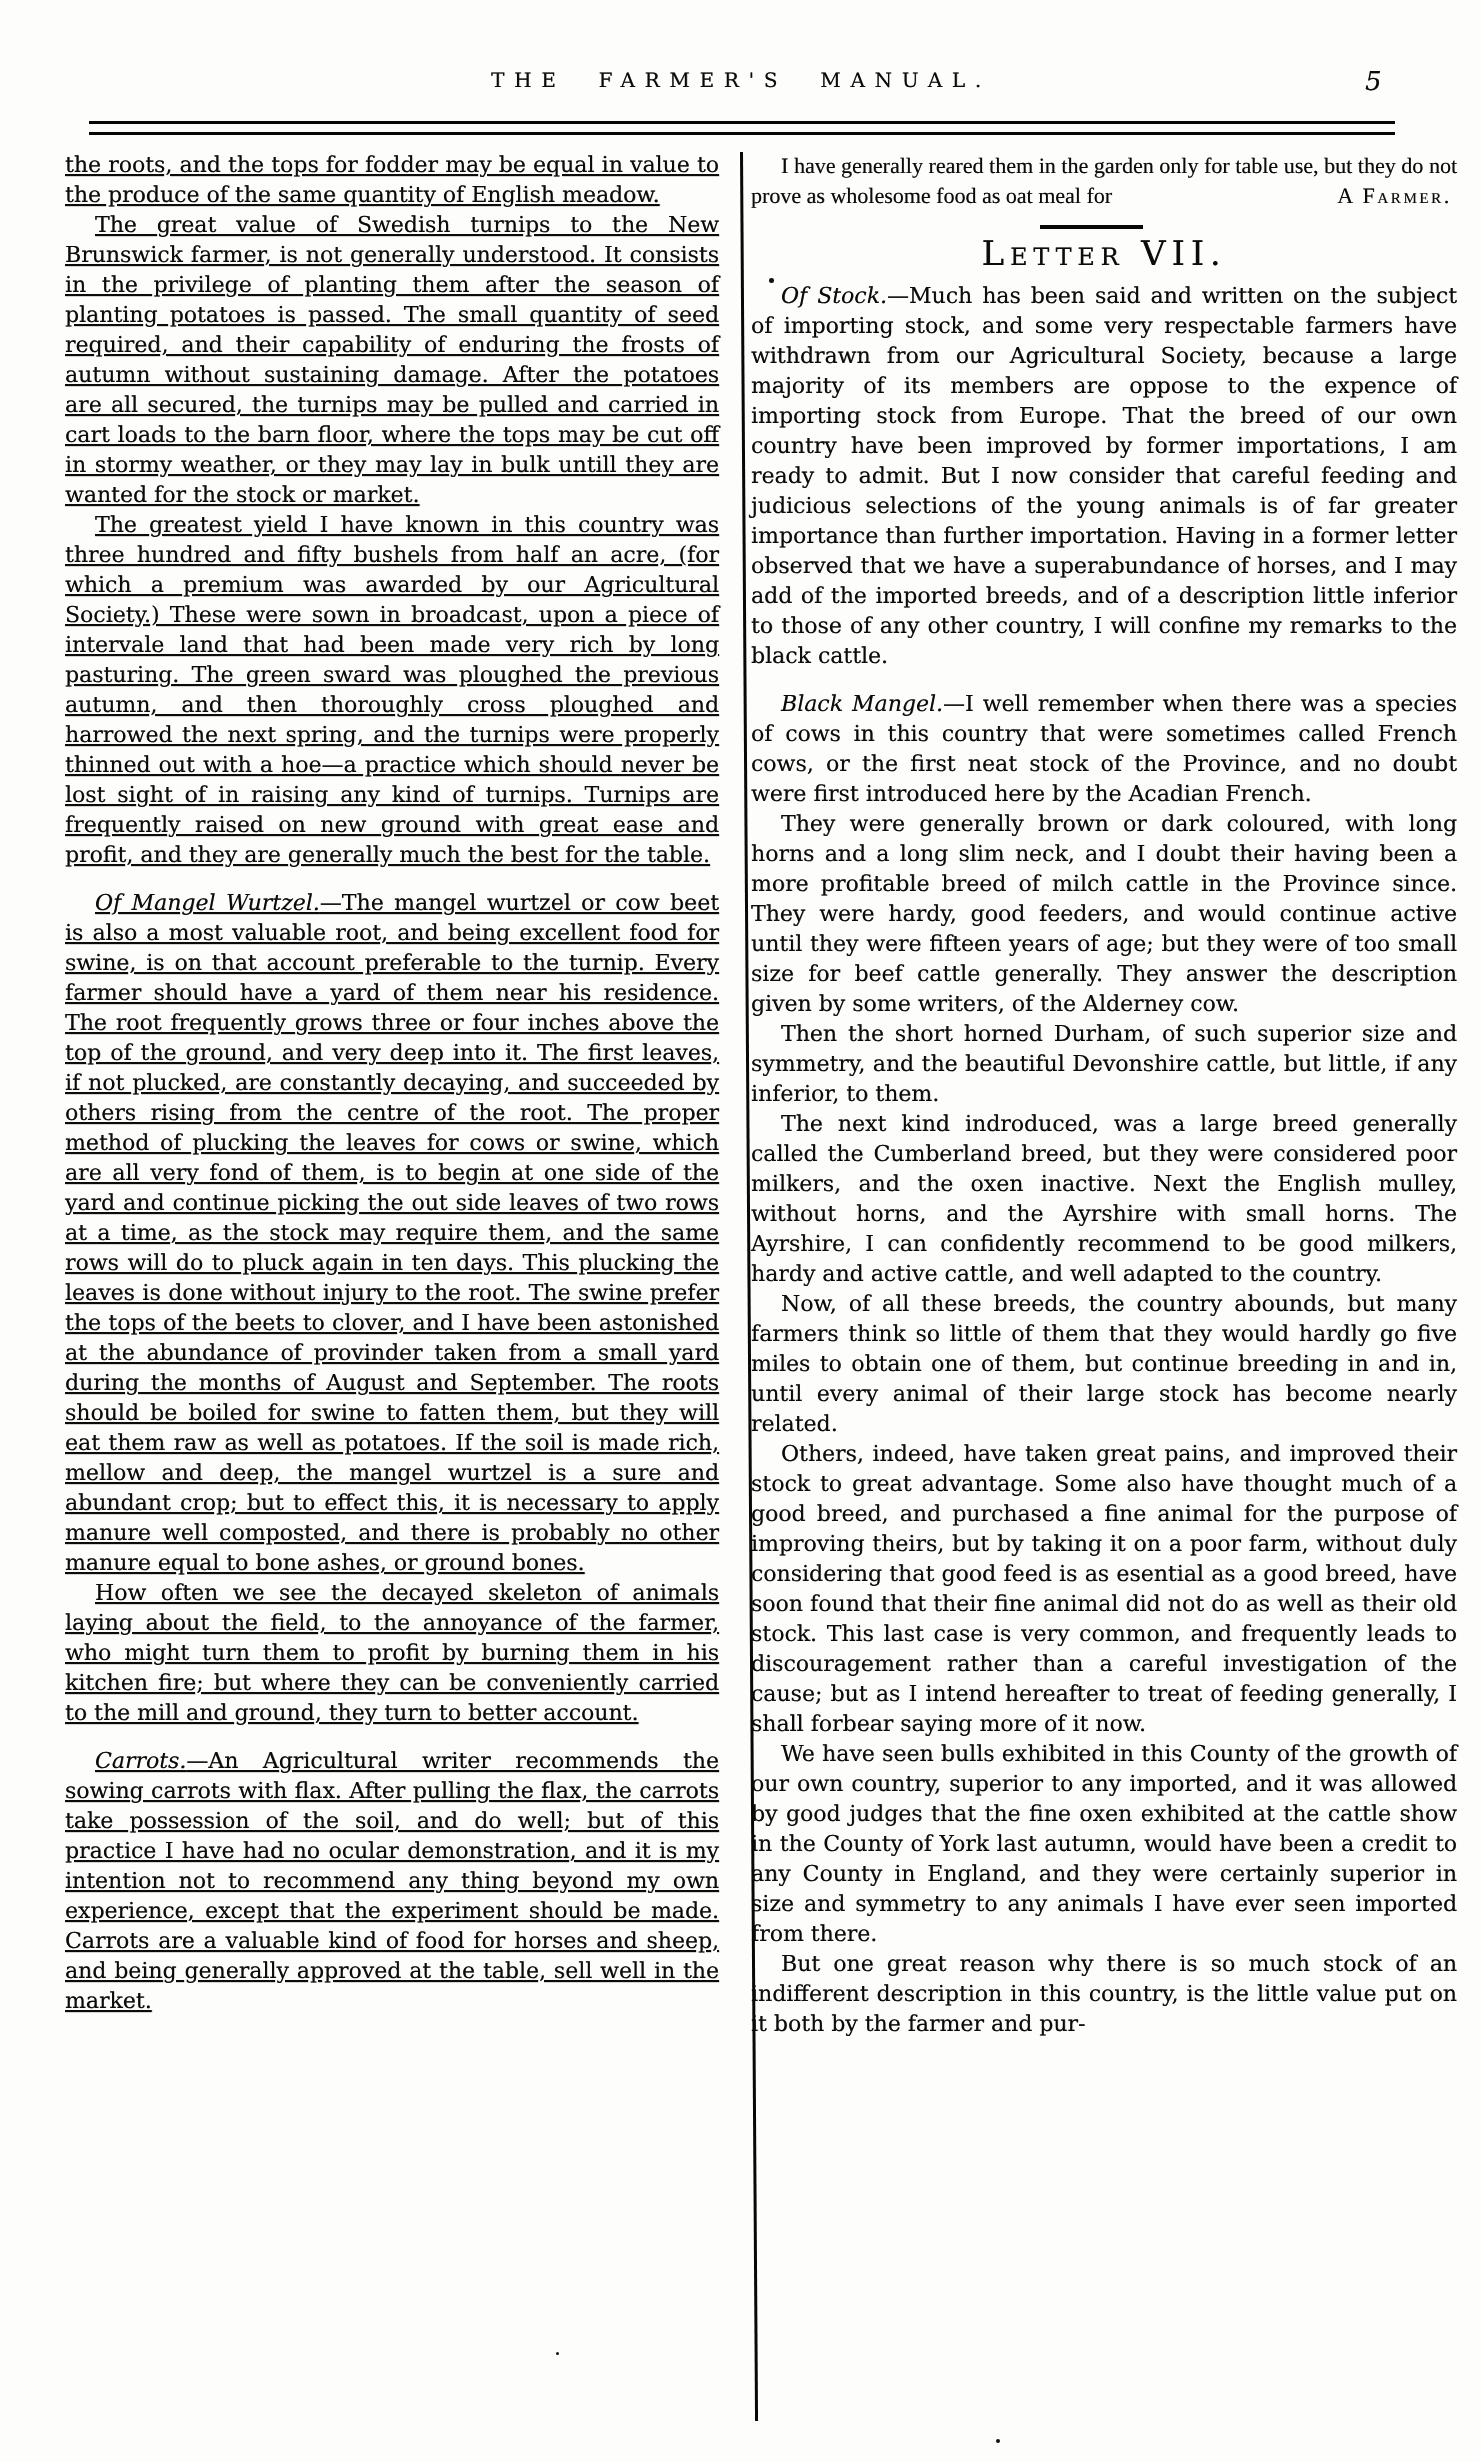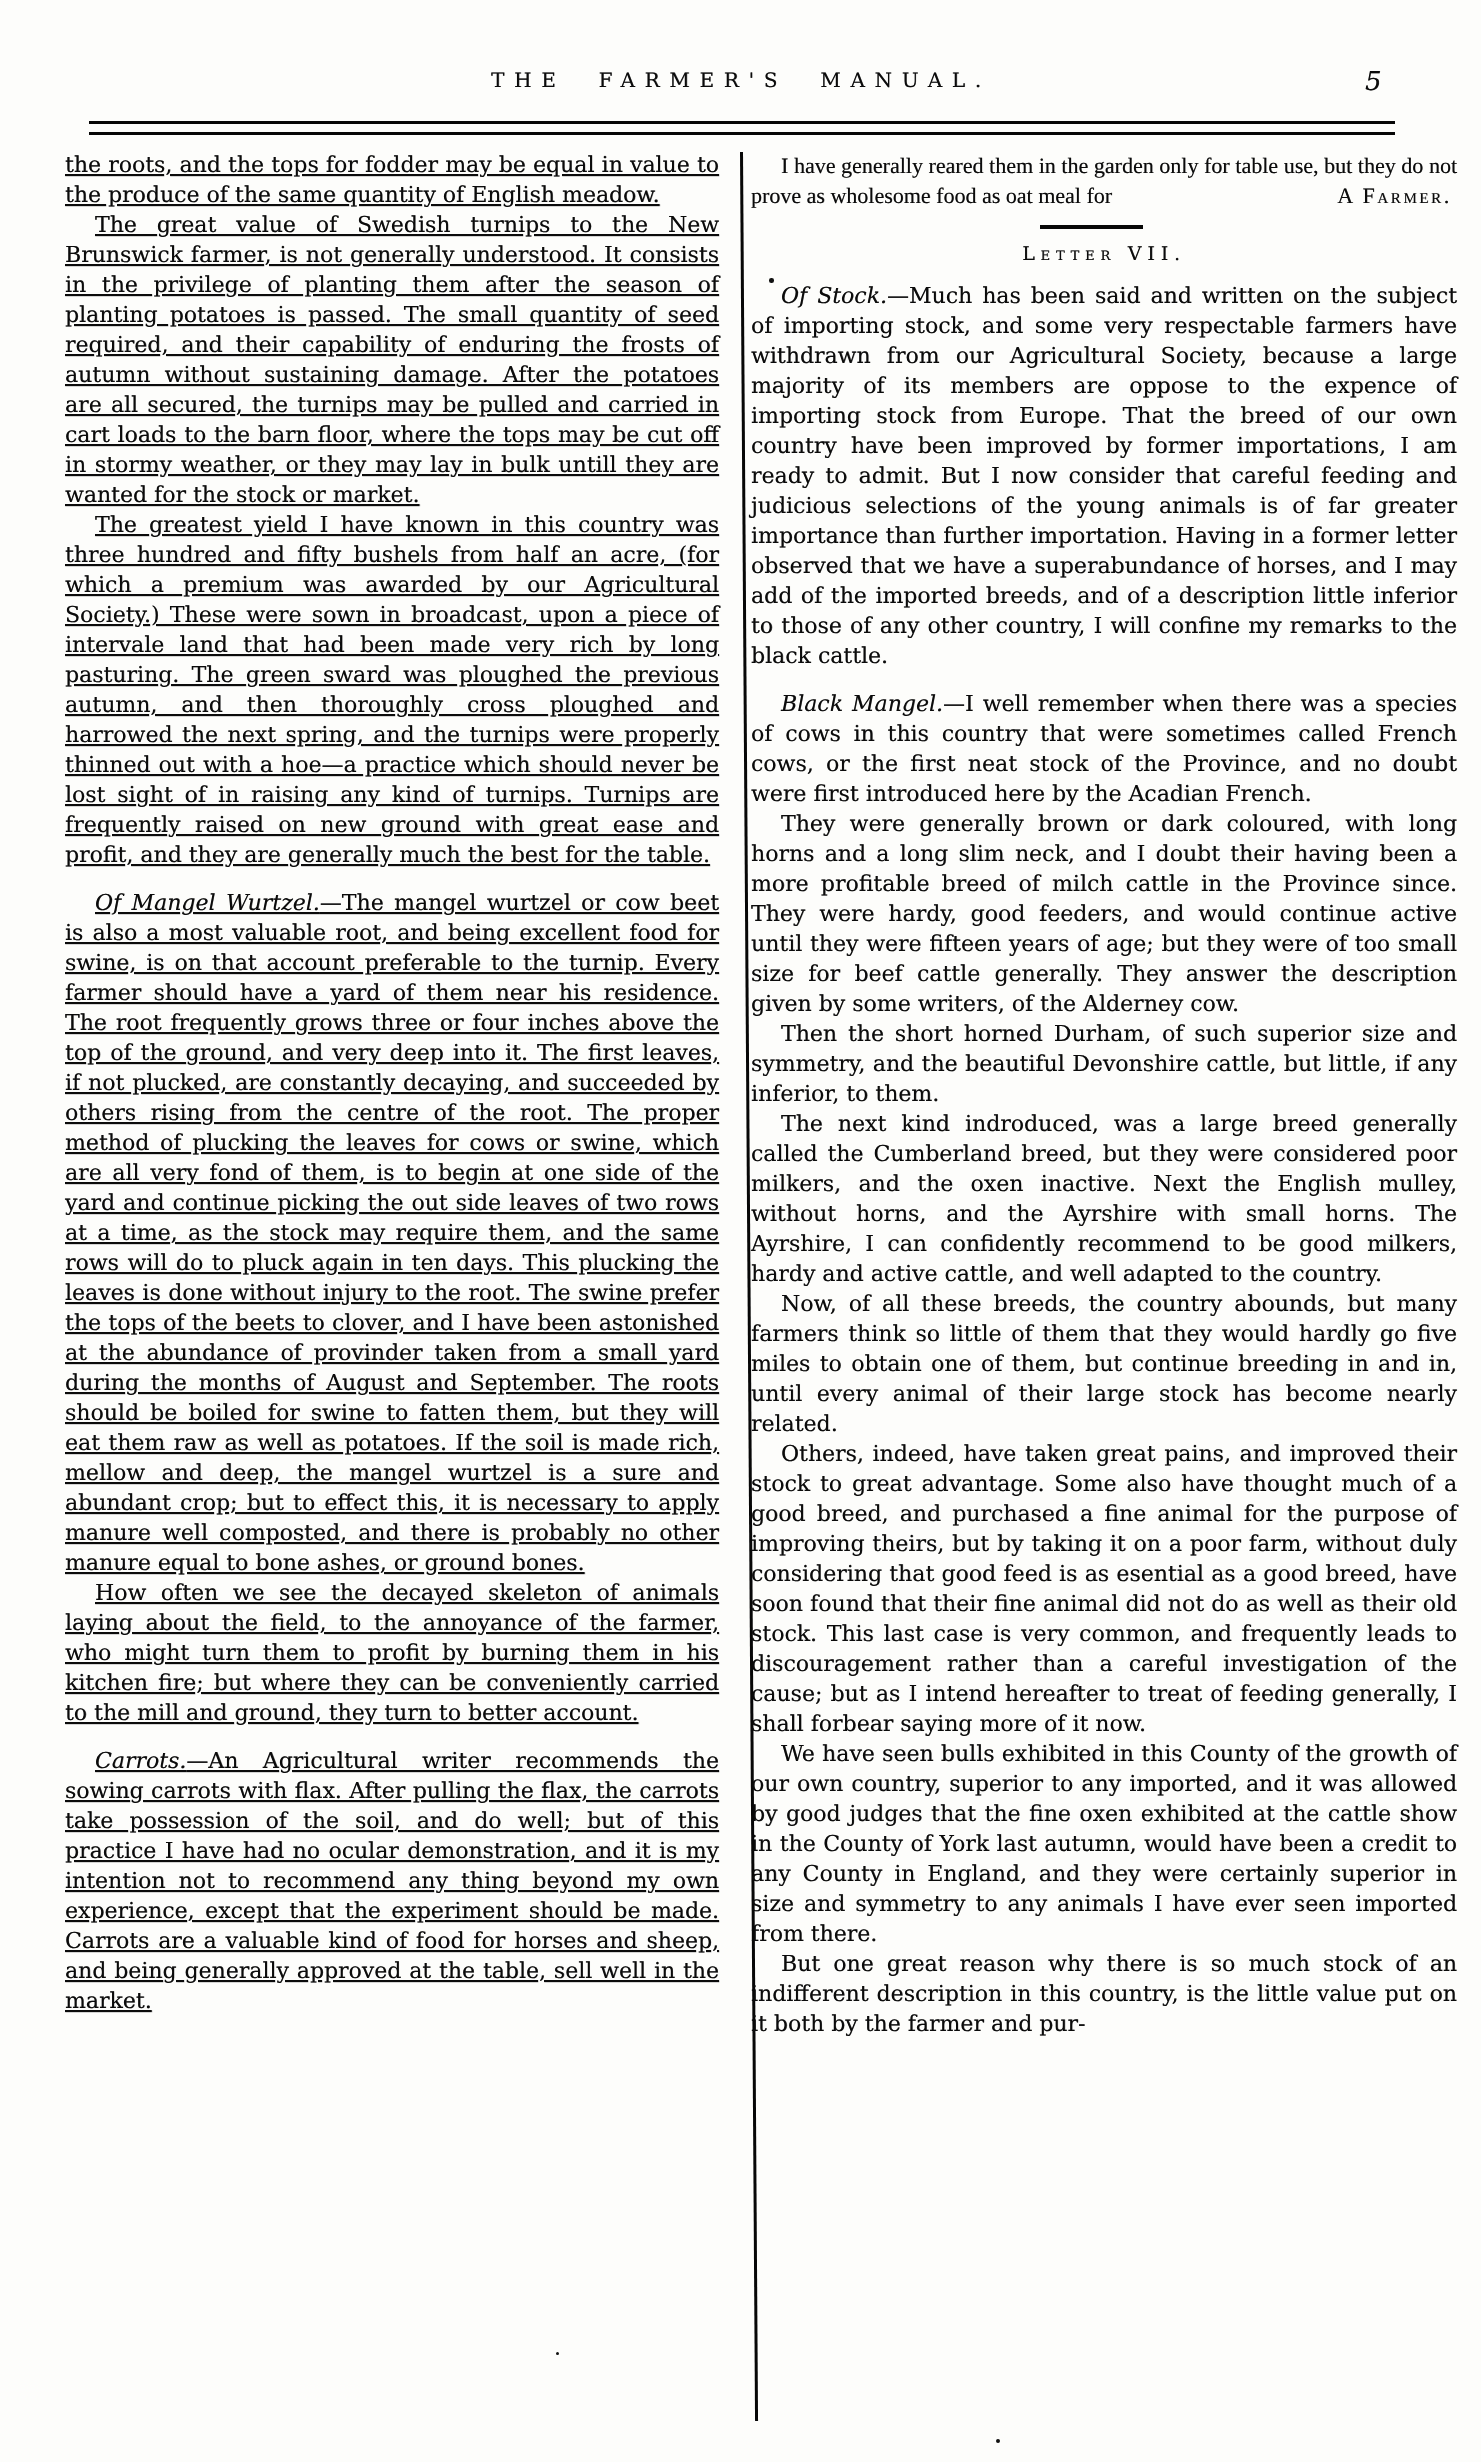--- a/index.html
+++ b/index.html
@@ -76,21 +76,21 @@
     width: 103px; height: 3.9px;
     background: #070707;
     margin: 14.2px auto 10.3px auto;
     margin-left: 41%;
   }
   .letter-heading {
     margin: 0 0 13px 0;
     text-align: center;
     font-weight: normal;
     font-variant: small-caps;
-    font-size: 19px;
+    font-size: 34px;
     letter-spacing: 5.8px;
     text-indent: 0;
   }
   
   .speck { position: absolute; background: #111; border-radius: 50%; }
   .speck-1 { left: 769px; top: 278px;  width: 4.5px;  height: 4.5px; }
   .speck-2 { left: 996px; top: 2439px; width: 3.9px;  height: 3.9px; }
   .speck-3 { left: 556px;  top: 2352px; width: 3.2px;  height: 3.2px; }
 </style>
 </head>

